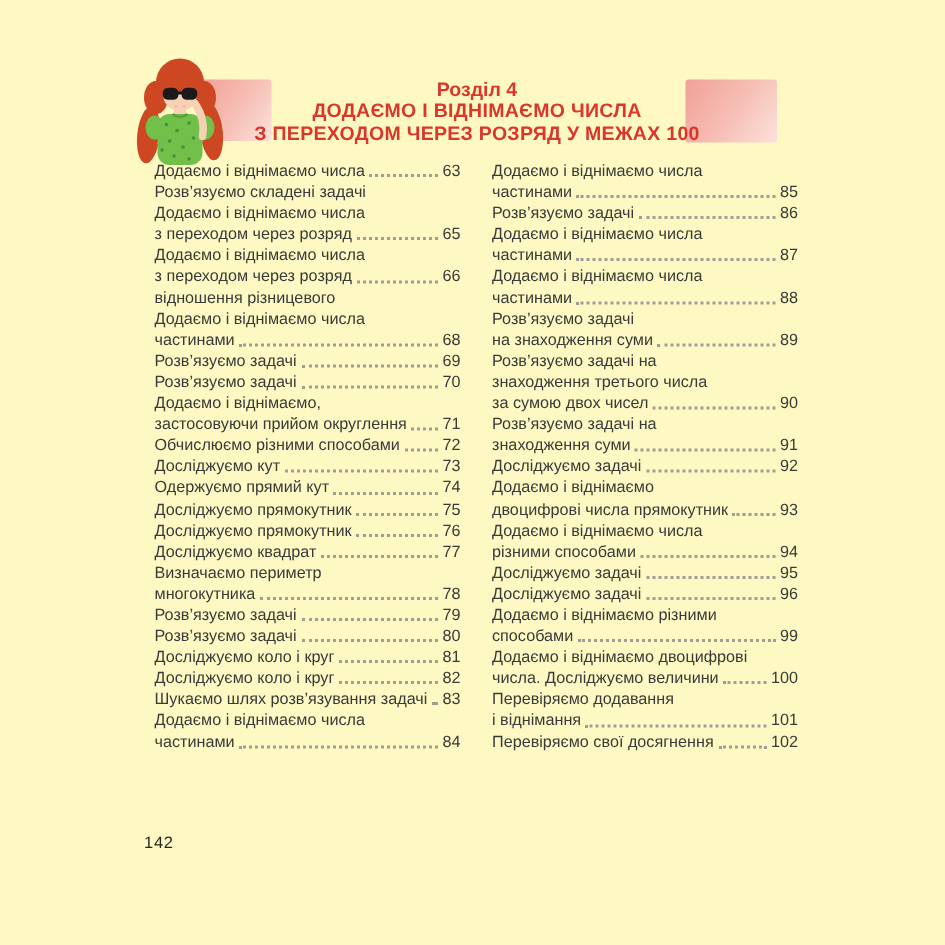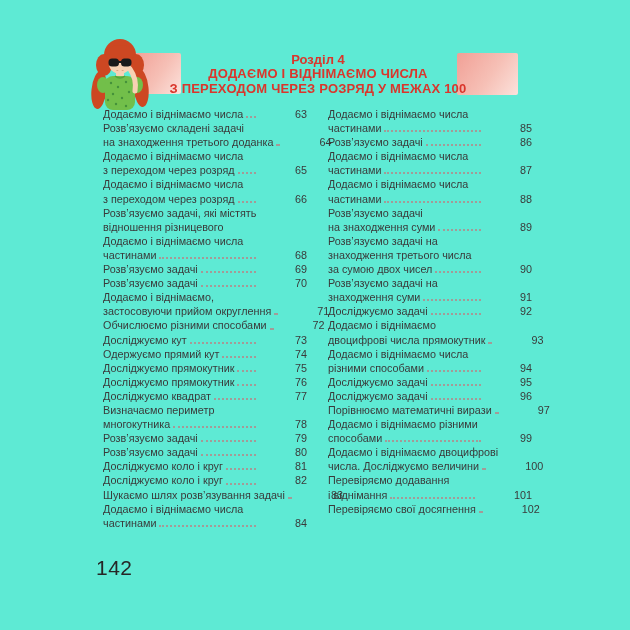--- a/index.html
+++ b/index.html
@@ -8,21 +8,21 @@
     --dots:#a39b97;
     --pink1:#f1a096;
     --pink2:#fce2dc;
   }
   html,body{margin:0;padding:0;}
   body{
     width:630px;height:630px;background:#ffffff;
     font-family:"Liberation Sans","DejaVu Sans",sans-serif;
     position:relative;overflow:hidden;
   }
-  .book-page{position:absolute;inset:0;background:#5eead4;}
+  .book-page{position:absolute;inset:0;background:#fef9c3;}
 
   
   .pink-bar{
     position:absolute;
     background:linear-gradient(125deg,var(--pink1) 0%,#f6c0b6 55%,var(--pink2) 100%);
     border-radius:2px;
   }
   .pink-bar.left{left:133px;top:53px;width:48px;height:41px;z-index:1;}
   .pink-bar.right{left:457px;top:53px;width:61px;height:42px;z-index:1;}
 
@@ -43,26 +43,26 @@
     color:var(--body-text);font-size:10.8px;z-index:2;
   }
   .toc-col{width:204px;line-height:14.1px;}
   .toc-line{display:flex;align-items:baseline;}
   .toc-text{white-space:nowrap;}
   .leader{
     flex:1 1 4px;min-width:4px;height:1px;
     border-bottom:2px dotted var(--dots);
     align-self:flex-end;margin:0 3px 3px 3px;
   }
-  .pg{white-space:nowrap;margin-left:36px;}
+  .pg{white-space:nowrap;}
 
   
   .folio{
     position:absolute;left:96px;top:556px;
-    font-size:21px;color:#262626;letter-spacing:0.5px;z-index:2;
+    font-size:11px;color:#262626;letter-spacing:0.5px;z-index:2;
   }
 </style>
 </head>
 <body>
 
 <div class="book-page">
 
   <svg class="girl" viewBox="0 0 60 84" aria-hidden="true">
 
     <ellipse cx="9" cy="52" rx="7.5" ry="19" fill="#cd4722" transform="rotate(6 9 52)"></ellipse>
@@ -118,42 +118,34 @@
     <div class="toc-col" id="toc-left">
         <div class="toc-line">
           <span class="toc-text">Додаємо і віднімаємо числа</span>
           <span class="leader"></span>
           <span class="pg">63</span>
         </div>
         <div class="toc-line">
           <span class="toc-text">Розв’язуємо складені задачі</span>
         </div>
         <div class="toc-line">
-          <span class="toc-text">на знаходження третього доданка</span>
-          <span class="leader"></span>
-          <span class="pg">64</span>
-        </div>
-        <div class="toc-line">
           <span class="toc-text">Додаємо і віднімаємо числа</span>
         </div>
         <div class="toc-line">
           <span class="toc-text">з переходом через розряд</span>
           <span class="leader"></span>
           <span class="pg">65</span>
         </div>
         <div class="toc-line">
           <span class="toc-text">Додаємо і віднімаємо числа</span>
         </div>
         <div class="toc-line">
           <span class="toc-text">з переходом через розряд</span>
           <span class="leader"></span>
           <span class="pg">66</span>
-        </div>
-        <div class="toc-line">
-          <span class="toc-text">Розв’язуємо задачі, які містять</span>
         </div>
         <div class="toc-line">
           <span class="toc-text">відношення різницевого</span>
         </div>
         <div class="toc-line">
           <span class="toc-text">Додаємо і віднімаємо числа</span>
         </div>
         <div class="toc-line">
           <span class="toc-text">частинами</span>
           <span class="leader"></span>
@@ -331,25 +323,20 @@
           <span class="toc-text">Досліджуємо задачі</span>
           <span class="leader"></span>
           <span class="pg">95</span>
         </div>
         <div class="toc-line">
           <span class="toc-text">Досліджуємо задачі</span>
           <span class="leader"></span>
           <span class="pg">96</span>
         </div>
         <div class="toc-line">
-          <span class="toc-text">Порівнюємо математичні вирази</span>
-          <span class="leader"></span>
-          <span class="pg">97</span>
-        </div>
-        <div class="toc-line">
           <span class="toc-text">Додаємо і віднімаємо різними</span>
         </div>
         <div class="toc-line">
           <span class="toc-text">способами</span>
           <span class="leader"></span>
           <span class="pg">99</span>
         </div>
         <div class="toc-line">
           <span class="toc-text">Додаємо і віднімаємо двоцифрові</span>
         </div>

